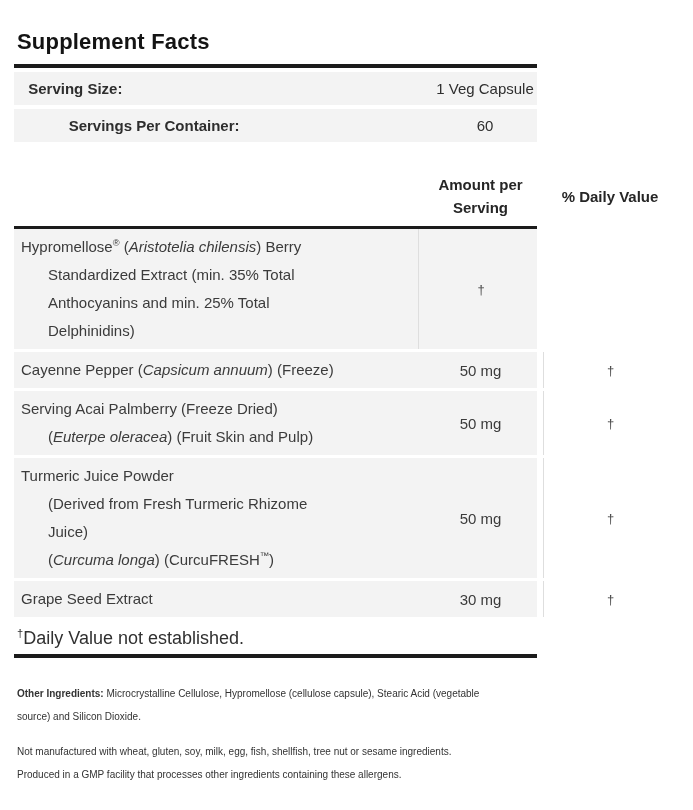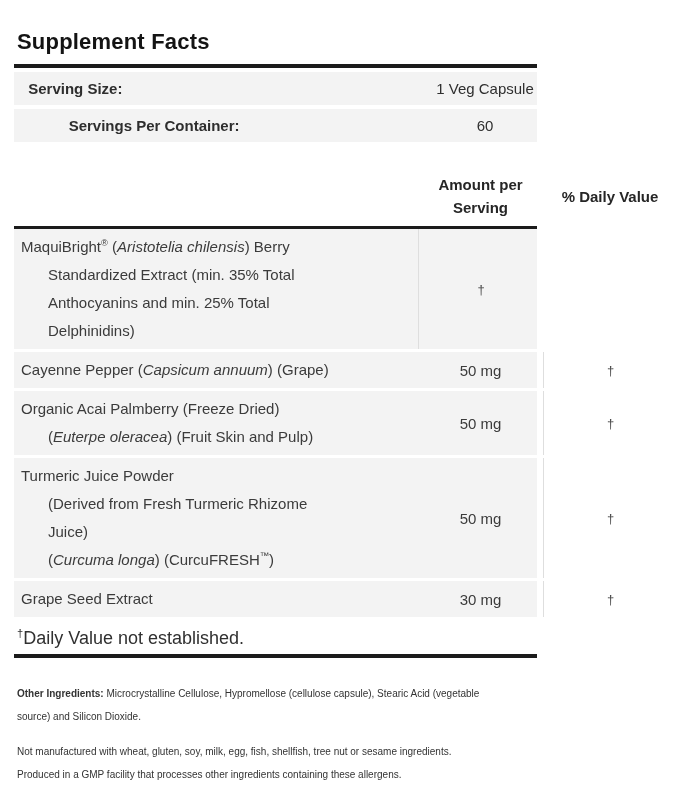--- a/index.html
+++ b/index.html
@@ -89,37 +89,37 @@
       <div>Serving</div>
     </div>
     <div class="hdr">% Daily Value</div>
   </div>
 
   <div class="rule thin rule2"></div>
 
   <div>
       <div class="ing-row">
         <div class="cell name-cell">
-          <div class="rich-line"><span>MaquiBright</span><sup>®</sup><span> (</span><span class="it">Aristotelia chilensis</span><span>) Berry</span></div>
+          <div class="rich-line"><span>Hypromellose</span><sup>®</sup><span> (</span><span class="it">Aristotelia chilensis</span><span>) Berry</span></div>
           <div class="rich-line cont"><span>Standardized Extract (min. 35% Total</span></div>
           <div class="rich-line cont"><span>Anthocyanins and min. 25% Total</span></div>
           <div class="rich-line cont"><span>Delphinidins)</span></div>
         </div>
         <div class="cell dv-cell">†</div>
       </div>
       <div class="ing-row">
         <div class="cell name-cell">
-          <div class="rich-line"><span>Cayenne Pepper (</span><span class="it">Capsicum annuum</span><span>) (Grape)</span></div>
+          <div class="rich-line"><span>Cayenne Pepper (</span><span class="it">Capsicum annuum</span><span>) (Freeze)</span></div>
         </div>
         <div class="cell amount-cell">50 mg</div>
         <div class="cell dv-cell">†</div>
       </div>
       <div class="ing-row">
         <div class="cell name-cell">
-          <div class="rich-line"><span>Organic Acai Palmberry (Freeze Dried)</span></div>
+          <div class="rich-line"><span>Serving Acai Palmberry (Freeze Dried)</span></div>
           <div class="rich-line cont"><span>(</span><span class="it">Euterpe oleracea</span><span>) (Fruit Skin and Pulp)</span></div>
         </div>
         <div class="cell amount-cell">50 mg</div>
         <div class="cell dv-cell">†</div>
       </div>
       <div class="ing-row">
         <div class="cell name-cell">
           <div class="rich-line"><span>Turmeric Juice Powder</span></div>
           <div class="rich-line cont"><span>(Derived from Fresh Turmeric Rhizome</span></div>
           <div class="rich-line cont"><span>Juice)</span></div>

